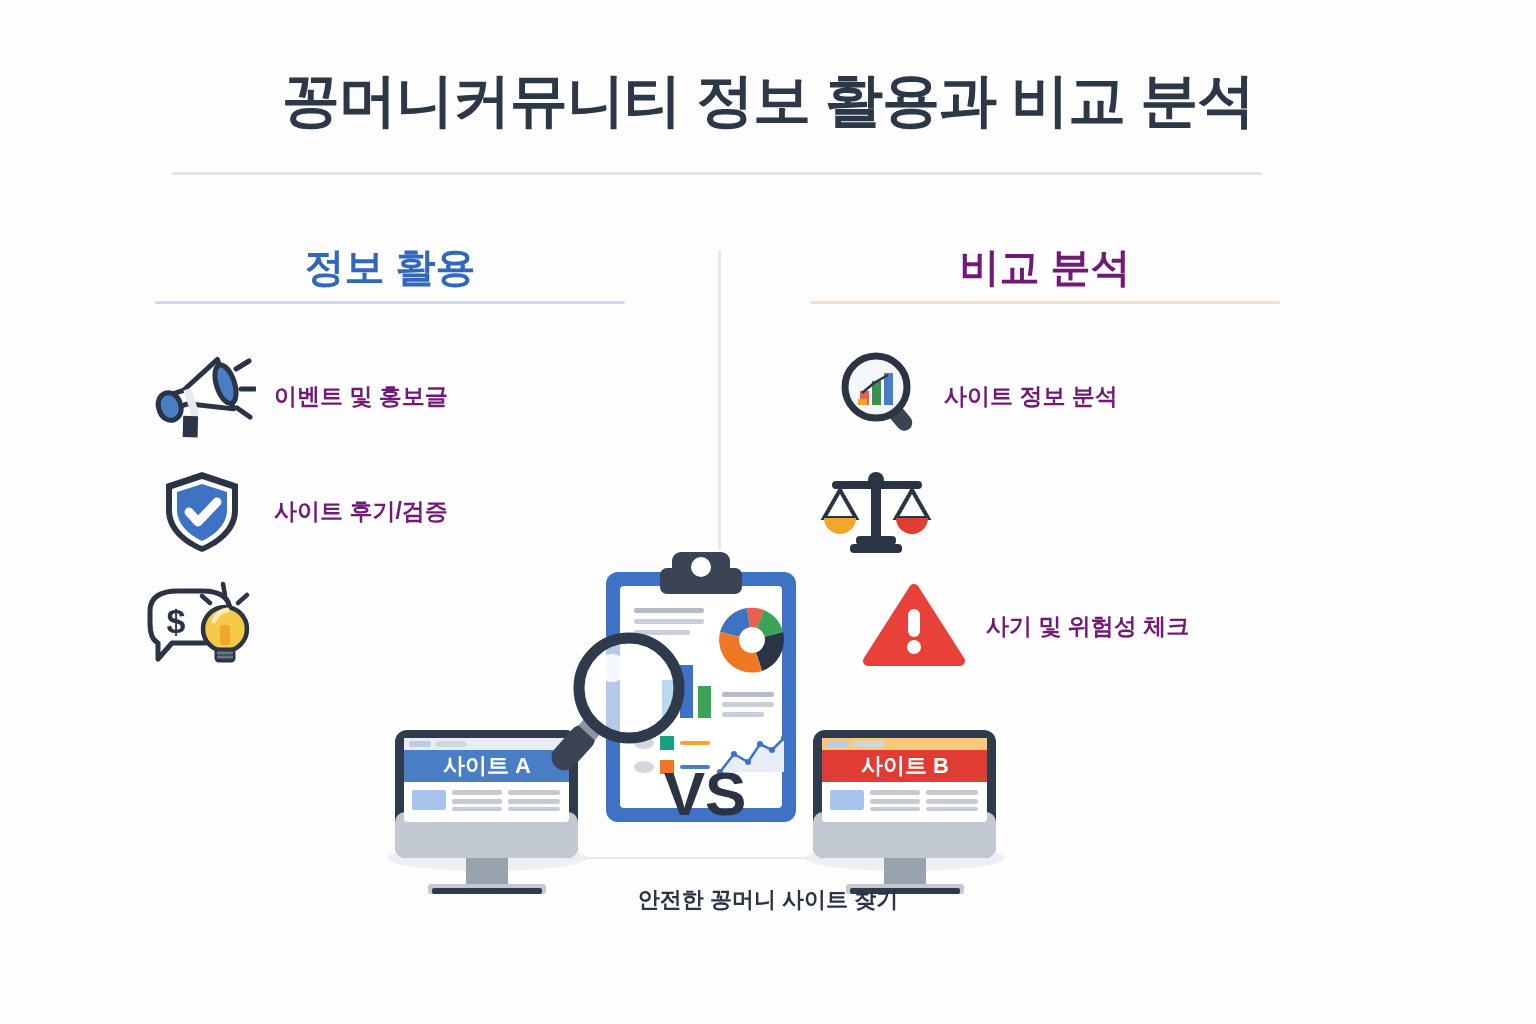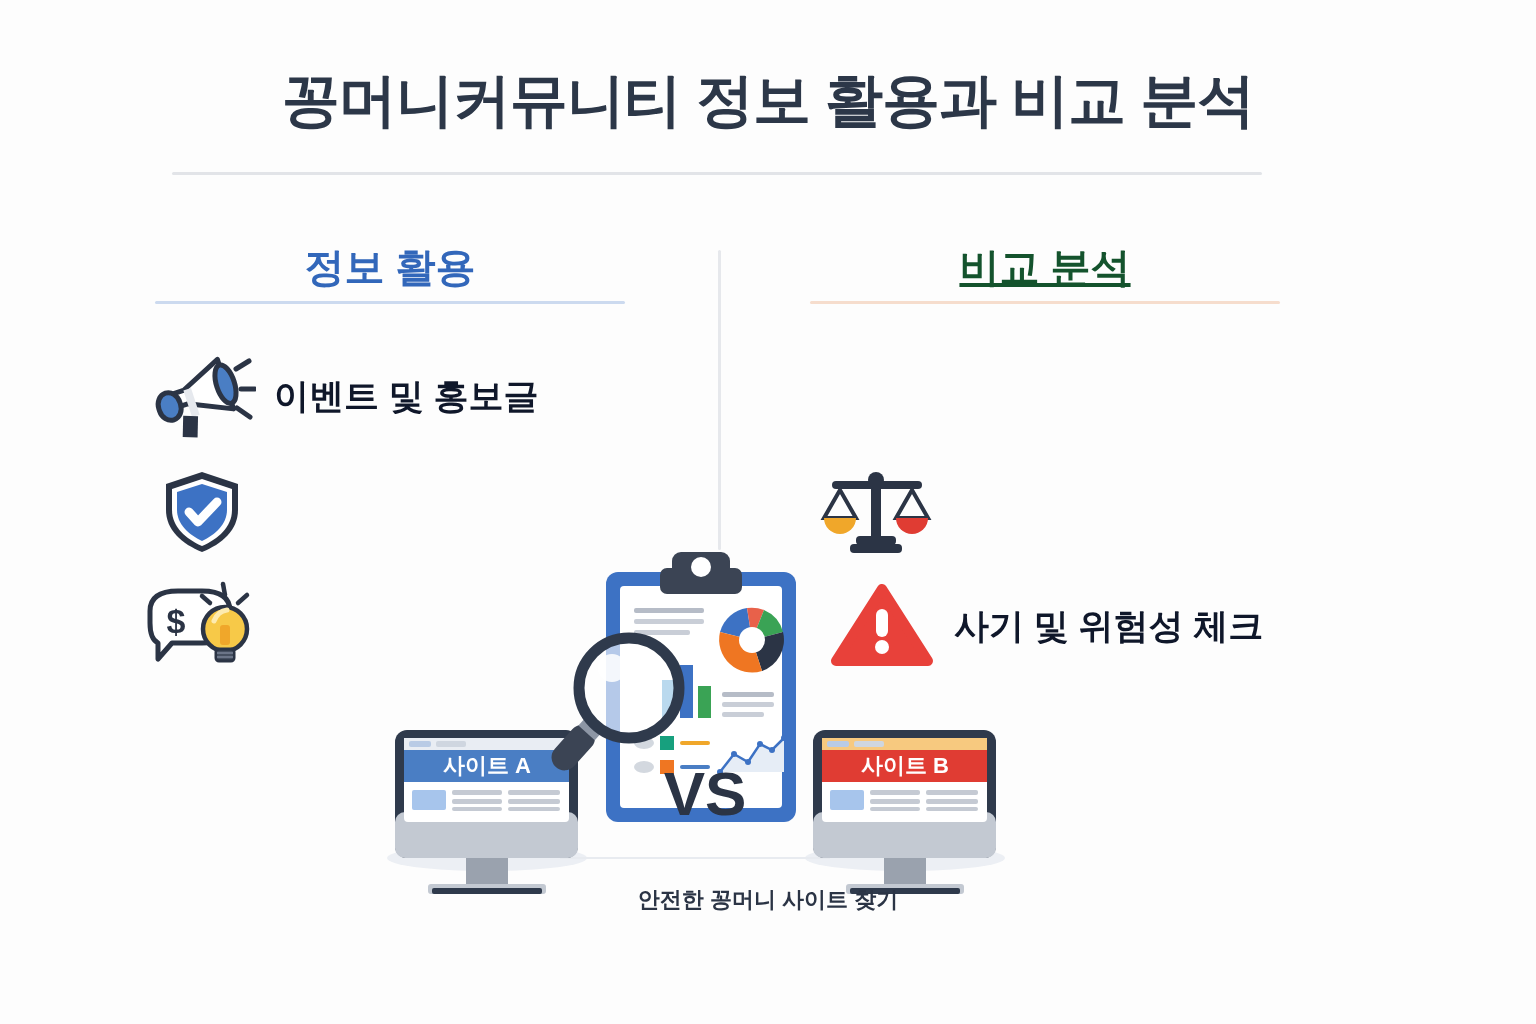--- a/index.html
+++ b/index.html
@@ -24,45 +24,45 @@
     position:absolute;left:172px;top:172px;width:1090px;height:3px;
     background:#e2e4e8;border-radius:2px;
   }
 
   
   .col-head{
     position:absolute;text-align:center;
     font-size:40px;font-weight:bold;
   }
   .col-head.left{left:155px;top:240px;width:470px;color:#3267ba;}
-  .col-head.right{left:810px;top:240px;width:470px;color:#14532d;text-decoration:underline;}
+  .col-head.right{left:810px;top:240px;width:470px;color:#701a75;}
   .head-rule{position:absolute;height:3px;border-radius:2px;}
   .head-rule.left{left:155px;top:301px;width:470px;background:#ccdaef;}
   .head-rule.right{left:810px;top:301px;width:470px;background:#f6ddcd;}
 
   
   .v-divider{
     position:absolute;left:718px;top:250px;width:3px;height:300px;
     background:#e6e8ec;border-radius:2px;
   }
 
   
   .feature{
     position:absolute;display:flex;align-items:center;gap:18px;height:96px;
   }
   .feature .ficon{width:108px;height:90px;flex:0 0 108px;position:relative;}
   .feature .flabel{
-    font-size:35px;font-weight:bold;color:#0f172a;white-space:nowrap;text-align:center;
+    font-size:23px;font-weight:bold;color:#701a75;white-space:nowrap;text-align:center;
   }
   .f-l1{left:148px;top:348px;}
   .f-l2{left:148px;top:463px;}
   .f-l3{left:140px;top:578px;}
   .f-r1{left:818px;top:348px;}
   .f-r2{left:818px;top:463px;}
-  .f-r3{left:828px;top:578px;}
+  .f-r3{left:860px;top:578px;}
 
   
   .scene{position:absolute;left:0;top:540px;width:1536px;height:400px;}
   .caption{
     position:absolute;left:0;top:885px;width:1536px;text-align:center;
     font-size:22px;font-weight:bold;color:#2b3445;
   }
   svg{display:block;}
 </style>
 </head>
@@ -103,20 +103,21 @@
 
   <div class="feature f-l2">
     <div class="ficon">
       <svg viewBox="0 0 108 90" width="108" height="90">
         <path d="M54 6 L90 18 V44 C90 64 74 78 54 86 C34 78 18 64 18 44 V18 Z" fill="#2b3445"></path>
         <path d="M54 13 L84 23 V44 C84 61 70 73 54 80 C38 73 24 61 24 44 V23 Z" fill="#ffffff"></path>
         <path d="M54 18 L79 26 V44 C79 58 67 69 54 75 C41 69 29 58 29 44 V26 Z" fill="#3d72c4"></path>
         <path d="M41 46 L50 56 L69 36" fill="none" stroke="#ffffff" stroke-width="9" stroke-linecap="round" stroke-linejoin="round"></path>
       </svg>
     </div>
+    <div class="flabel">사이트 후기/검증</div>
   </div>
 
   <div class="feature f-l3">
     <div class="ficon">
       <svg viewBox="0 0 118 90" width="118" height="90">
         <path d="M10 30 q0 -20 28 -20 h24 q28 0 28 20 v12 q0 20 -28 20 h-30 l-14 16 v-16 q-8 -4 -8 -20 z" fill="#ffffff" stroke="#2b3445" stroke-width="5" stroke-linejoin="round"></path>
         <text x="36" y="52" font-family="Liberation Sans, sans-serif" font-size="34" font-weight="bold" fill="#2b3445" text-anchor="middle">$</text>
         <g stroke="#2b3445" stroke-width="4.5" stroke-linecap="round">
           <line x1="85" y1="14" x2="83" y2="3"></line>
           <line x1="98" y1="22" x2="107" y2="14"></line>
@@ -125,20 +126,39 @@
         <circle cx="85" cy="48" r="22" fill="#f7c948" stroke="#2b3445" stroke-width="4.5"></circle>
         <path d="M74 40 q4 -10 13 -11" fill="none" stroke="#fdebb0" stroke-width="5" stroke-linecap="round"></path>
         <rect x="80" y="44" width="10" height="20" rx="3" fill="#f0a72a"></rect>
         <rect x="76" y="68" width="18" height="12" rx="3" fill="#3b4454" stroke="#2b3445" stroke-width="3"></rect>
         <line x1="77" y1="72" x2="93" y2="72" stroke="#6b7588" stroke-width="2.5"></line>
         <line x1="77" y1="76" x2="93" y2="76" stroke="#6b7588" stroke-width="2.5"></line>
       </svg>
     </div>
   </div>
 
+  <div class="feature f-r1">
+    <div class="ficon">
+      <svg viewBox="0 0 108 90" width="108" height="90">
+        <g transform="rotate(-40 58 38)">
+          <rect x="50" y="62" width="16" height="28" rx="8" fill="#3b4454"></rect>
+          <rect x="51" y="58" width="14" height="10" fill="#8d96a5"></rect>
+        </g>
+        <circle cx="58" cy="36" r="31" fill="#f4f6fa" stroke="#2b3445" stroke-width="7"></circle>
+        <g>
+          <rect x="42" y="40" width="9" height="14" fill="#e8614a"></rect>
+          <rect x="54" y="30" width="9" height="24" fill="#3b8f4f"></rect>
+          <rect x="66" y="22" width="9" height="32" fill="#4a7ec4"></rect>
+          <rect x="40" y="48" width="9" height="6" fill="#f0a72a"></rect>
+          <polyline points="44,42 56,32 70,24" fill="none" stroke="#2b3445" stroke-width="2.5"></polyline>
+        </g>
+      </svg>
+    </div>
+    <div class="flabel">사이트 정보 분석</div>
+  </div>
 
   <div class="feature f-r2">
     <div class="ficon">
       <svg viewBox="0 0 118 90" width="118" height="90">
         <rect x="53" y="16" width="10" height="58" fill="#2b3445"></rect>
         <circle cx="58" cy="14" r="8" fill="#2b3445"></circle>
         <rect x="14" y="15" width="90" height="8" rx="4" fill="#2b3445"></rect>
         <path d="M22 24 L6 52 H38 Z" fill="none" stroke="#2b3445" stroke-width="4"></path>
         <path d="M94 24 L78 52 H110 Z" fill="none" stroke="#2b3445" stroke-width="4"></path>
         <path d="M6 52 A16 16 0 0 0 38 52 Z" fill="#f0a72a"></path>

